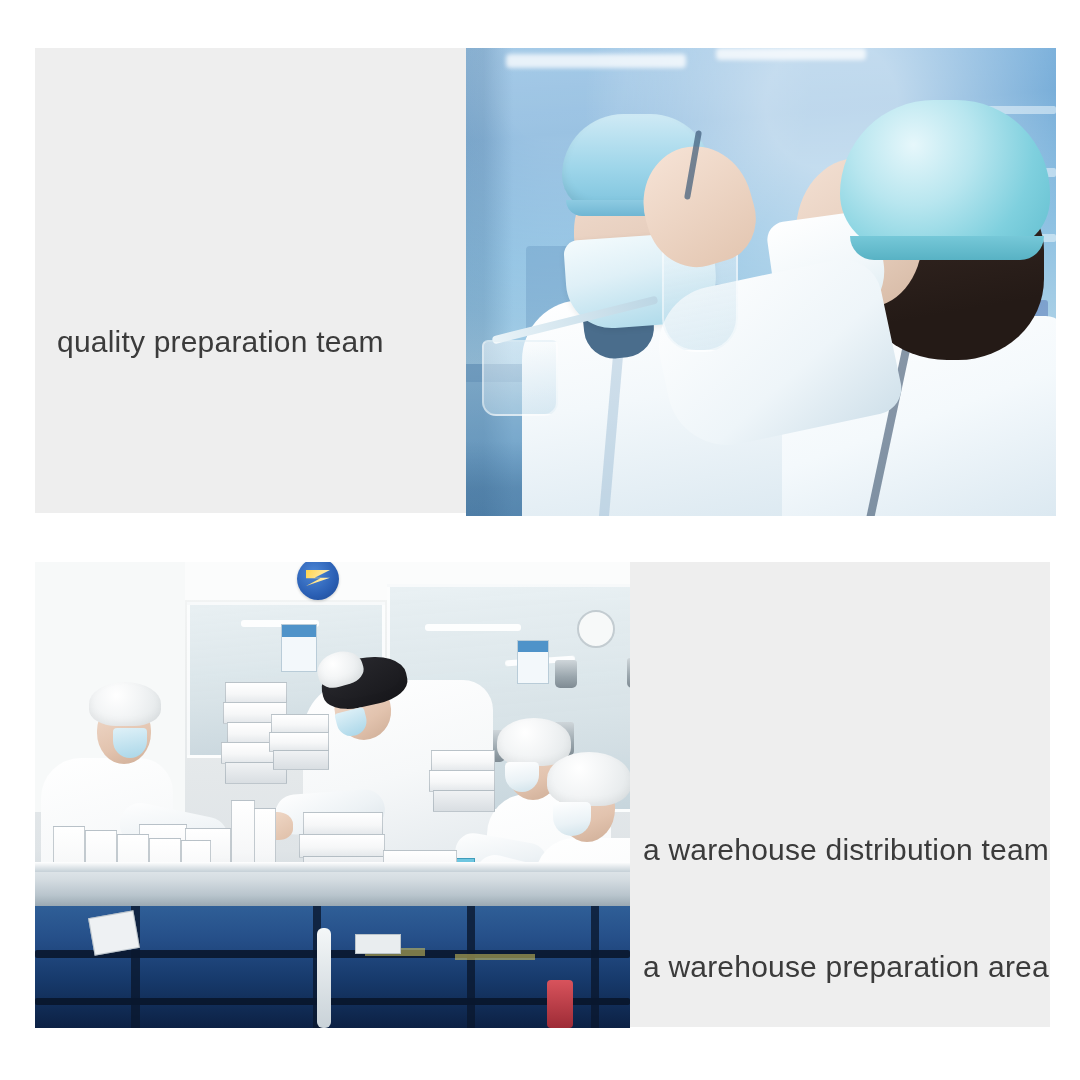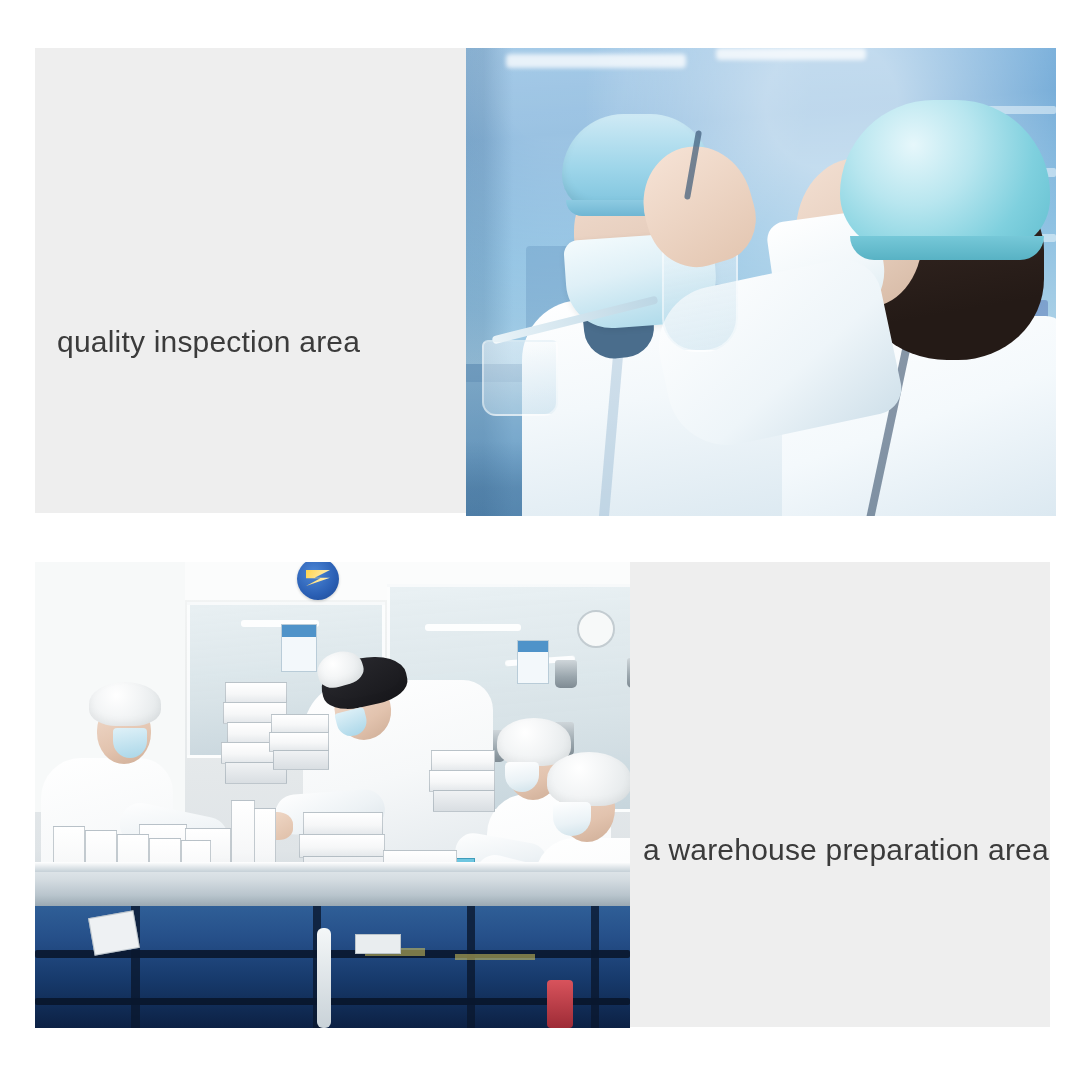--- a/index.html
+++ b/index.html
@@ -261,21 +261,21 @@
   #bot-caption{left:643px;top:752px;}
 </style>
 </head>
 <body>
 
 <div class="page">
 
   <div class="panel" id="top-panel"></div>
 
   <div class="caption" id="top-caption">
-    <span>quality inspection area</span>
+    <span>quality preparation team</span>
   </div>
 
   <div class="photo" id="top-photo">
     <div class="lab-bg"></div>
 
     <div class="ceiling-light" style="left:40px;top:6px;width:180px;height:14px;"></div>
     <div class="ceiling-light" style="left:250px;top:0px;width:150px;height:12px;"></div>
     <div class="shelf" style="left:448px;top:120px;width:142px;height:9px;"></div>
     <div class="shelf" style="left:452px;top:186px;width:138px;height:8px;"></div>
     <div class="shelf" style="left:470px;top:58px;width:120px;height:8px;"></div>
@@ -408,16 +408,17 @@
     <div class="tape" style="left:420px;top:392px;width:80px;height:6px;"></div>
     <div class="box" style="left:56px;top:352px;width:44px;height:36px;background:#eef1f3;transform:rotate(-10deg);"></div>
     <div class="box" style="left:320px;top:372px;width:44px;height:18px;background:#e9edef;"></div>
     <div class="arm2" style="left:282px;top:366px;width:14px;height:100px;background:linear-gradient(180deg,#f4f7f8,#c9d2d8);border-radius:6px;"></div>
     <div class="arm2" style="left:512px;top:418px;width:26px;height:48px;background:linear-gradient(180deg,#d8535c,#9e2b36);border-radius:4px;"></div>
   </div>
 
   <div class="panel" id="bot-panel"></div>
 
   <div class="caption" id="bot-caption">
+    <span>a warehouse distribution team</span>
     <span>a warehouse preparation area</span>
   </div>
 
 </div>
 
 </body></html>

